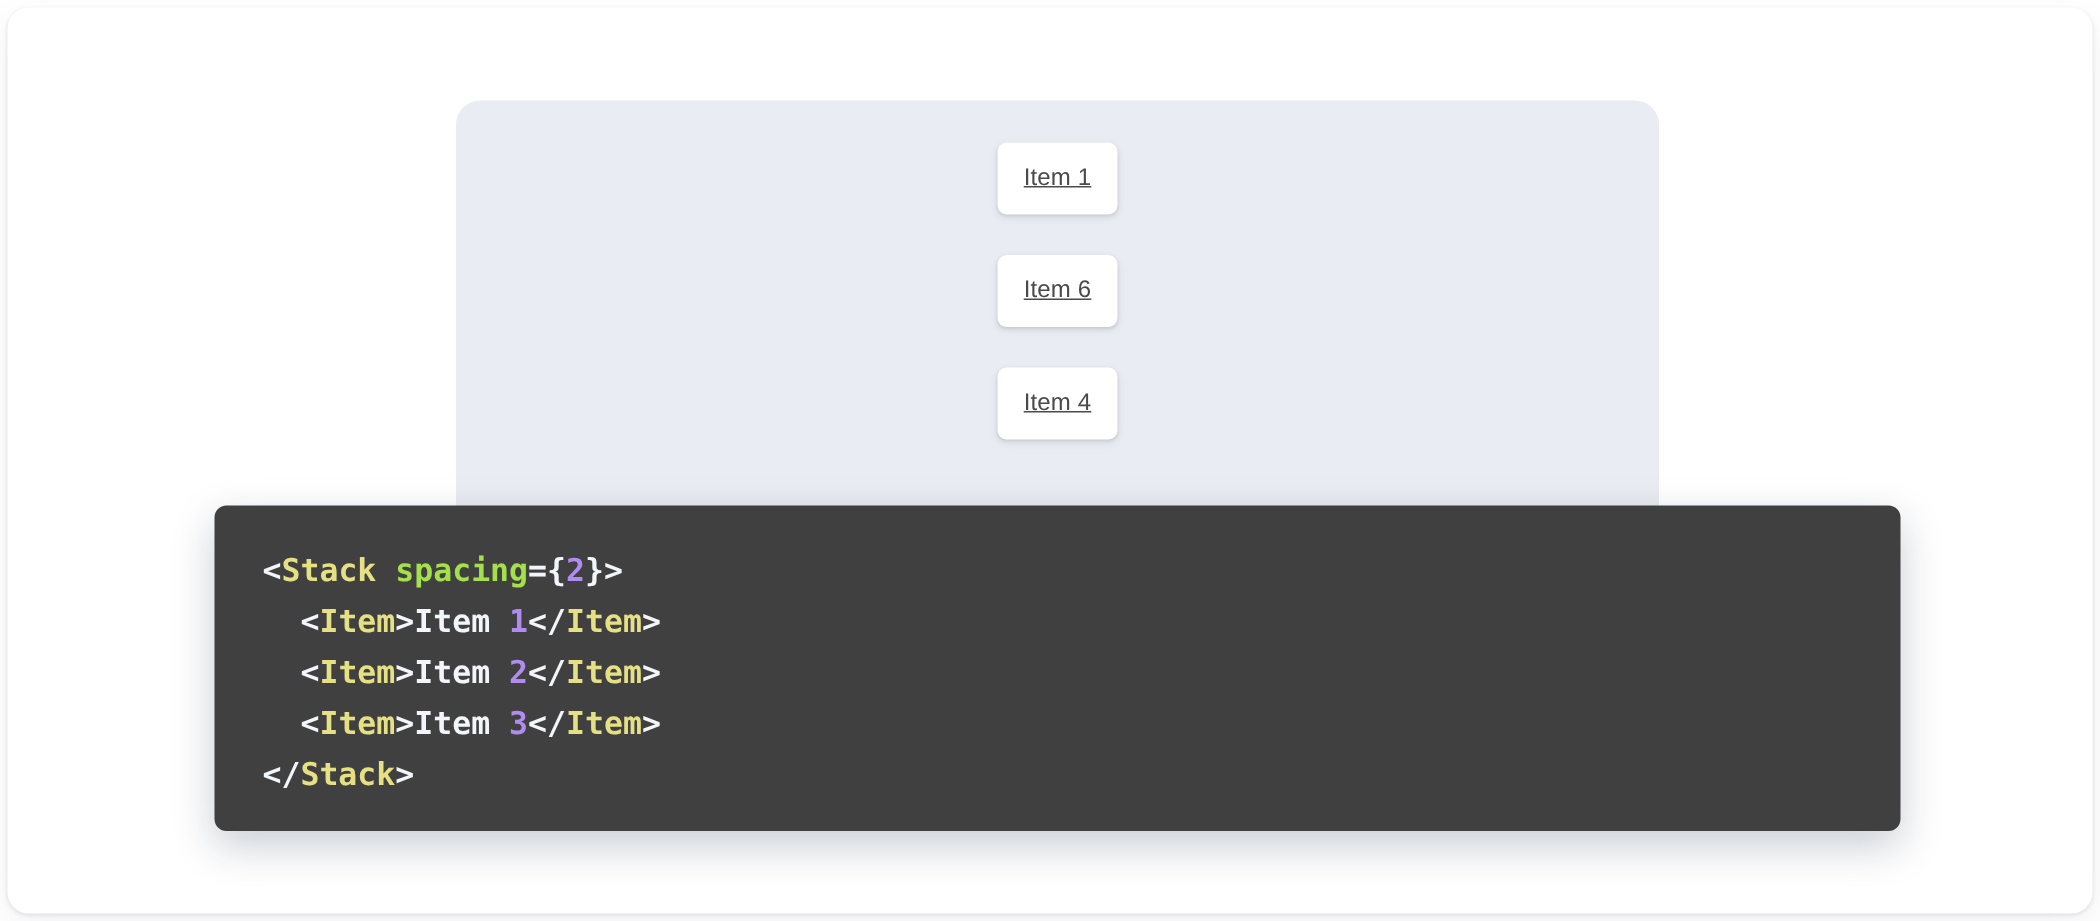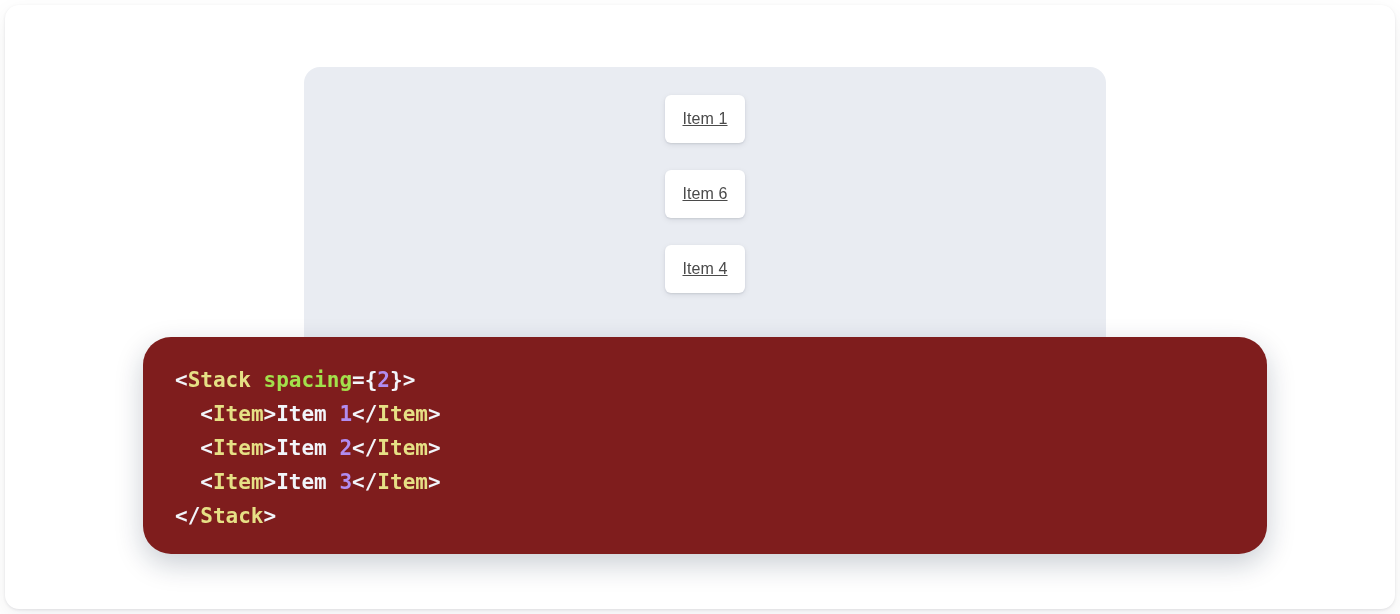--- a/index.html
+++ b/index.html
@@ -73,22 +73,22 @@
     text-decoration: underline;
   }
 
   
   .code-block {
     position: absolute;
     left: 138px;
     top: 332px;
     width: 1124px;
     height: 217px;
-    background: #7f1d1d;
-    border-radius: 28px;
+    background: #404040;
+    border-radius: 8px;
     box-sizing: border-box;
     padding: 26px 0 0 32px;
     box-shadow: 0 10px 28px rgba(13, 31, 60, 0.22);
     overflow: hidden;
   }
   .code {
     margin: 0;
     font-family: "DejaVu Sans Mono", "Liberation Mono", monospace;
     font-size: 21px;
     line-height: 34px;

